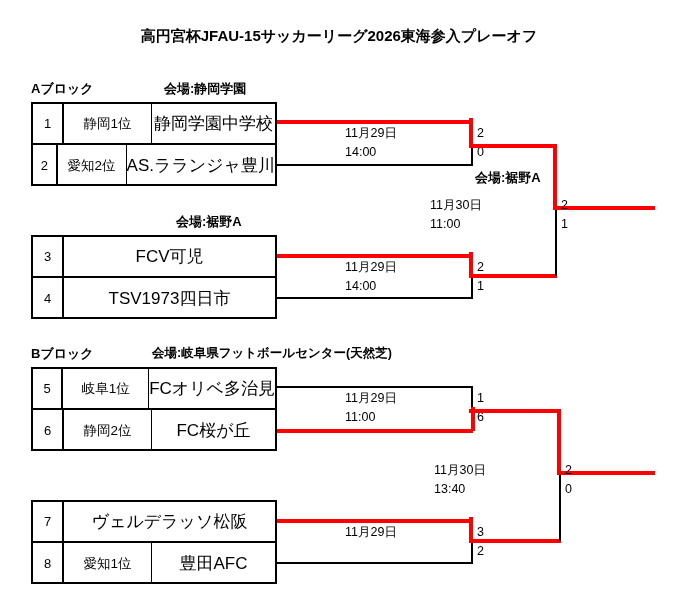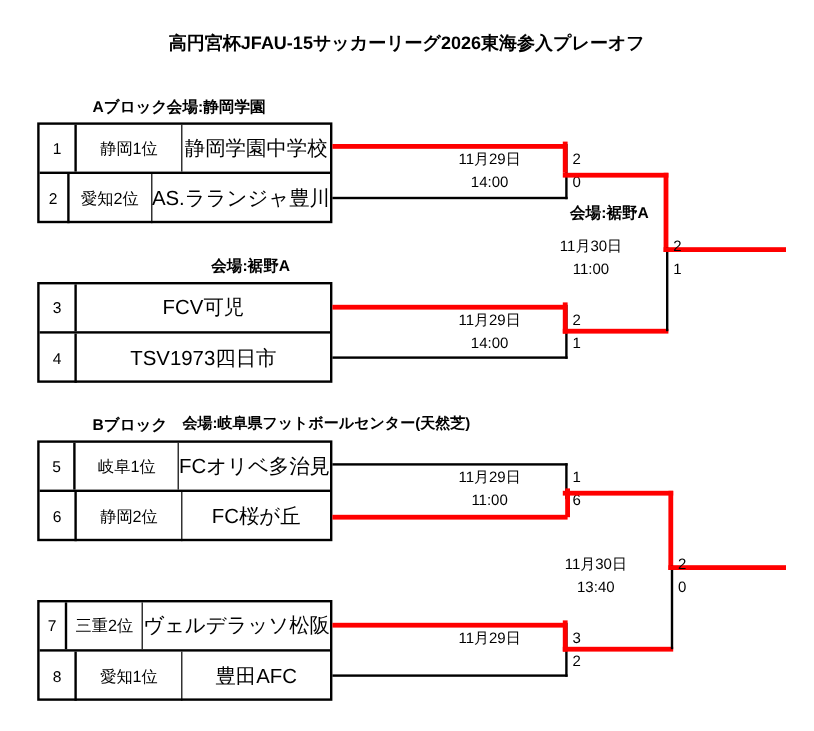--- a/index.html
+++ b/index.html
@@ -21,21 +21,20 @@
     font-weight:bold;
     letter-spacing:0px;
     white-space:nowrap;
   }
 
   .blocklabel{
     position:absolute;
     font-size:13px;
     font-weight:bold;
     white-space:nowrap;
-    margin-left:46px;
   }
   .venue{
     position:absolute;
     font-size:13px;
     font-weight:bold;
     white-space:nowrap;
   }
   .venue-sm{
     position:absolute;
     font-size:12.5px;
@@ -91,39 +90,39 @@
   .hline{position:absolute;height:2px;background:#000;}
   .vline{position:absolute;width:2px;background:#000;}
   .hline.red{background:#ff0000;height:4px;}
   .vline.red{background:#ff0000;width:4px;}
 
   
   .minfo{
     position:absolute;
     font-size:12.5px;
     white-space:nowrap;
-    text-align:center;
+    text-align:left;
   }
   .minfo .ln{height:19px;line-height:19px;}
   .score{
     position:absolute;
     font-size:12.5px;
     white-space:nowrap;
   }
   .score .ln{height:19px;line-height:19px;}
 </style>
 </head>
 <body>
 
 <div id="stage">
 
   <div class="title">高円宮杯JFAU-15サッカーリーグ2026東海参入プレーオフ</div>
 
   <div class="blocklabel" style="left:31px;top:80px;">Aブロック</div>
-  <div class="venue" style="left:139px;top:80px;">会場:静岡学園</div>
+  <div class="venue" style="left:164px;top:80px;">会場:静岡学園</div>
 
   <div class="pair" style="top:102px;height:84px;">
     <div class="trow first">
       <div class="seed">1</div>
       <div class="rank">静岡1位</div>
       <div class="team">静岡学園中学校</div>
     </div>
     <div class="trow">
       <div class="seed">2</div>
       <div class="rank">愛知2位</div>
@@ -214,21 +213,20 @@
     <div class="ln">11:00</div>
   </div>
   <div class="score" style="left:477px;top:389px;">
     <div class="ln">1</div>
     <div class="ln">6</div>
   </div>
 
   <div class="pair" style="top:500px;height:84px;">
     <div class="trow first">
       <div class="seed">7</div>
-      <div class="rank">三重2位</div>
       <div class="team">ヴェルデラッソ松阪</div>
     </div>
     <div class="trow">
       <div class="seed">8</div>
       <div class="rank">愛知1位</div>
       <div class="team">豊田AFC</div>
     </div>
   </div>
 
   <div class="hline red" style="left:277px;top:519px;width:194px;"></div>

